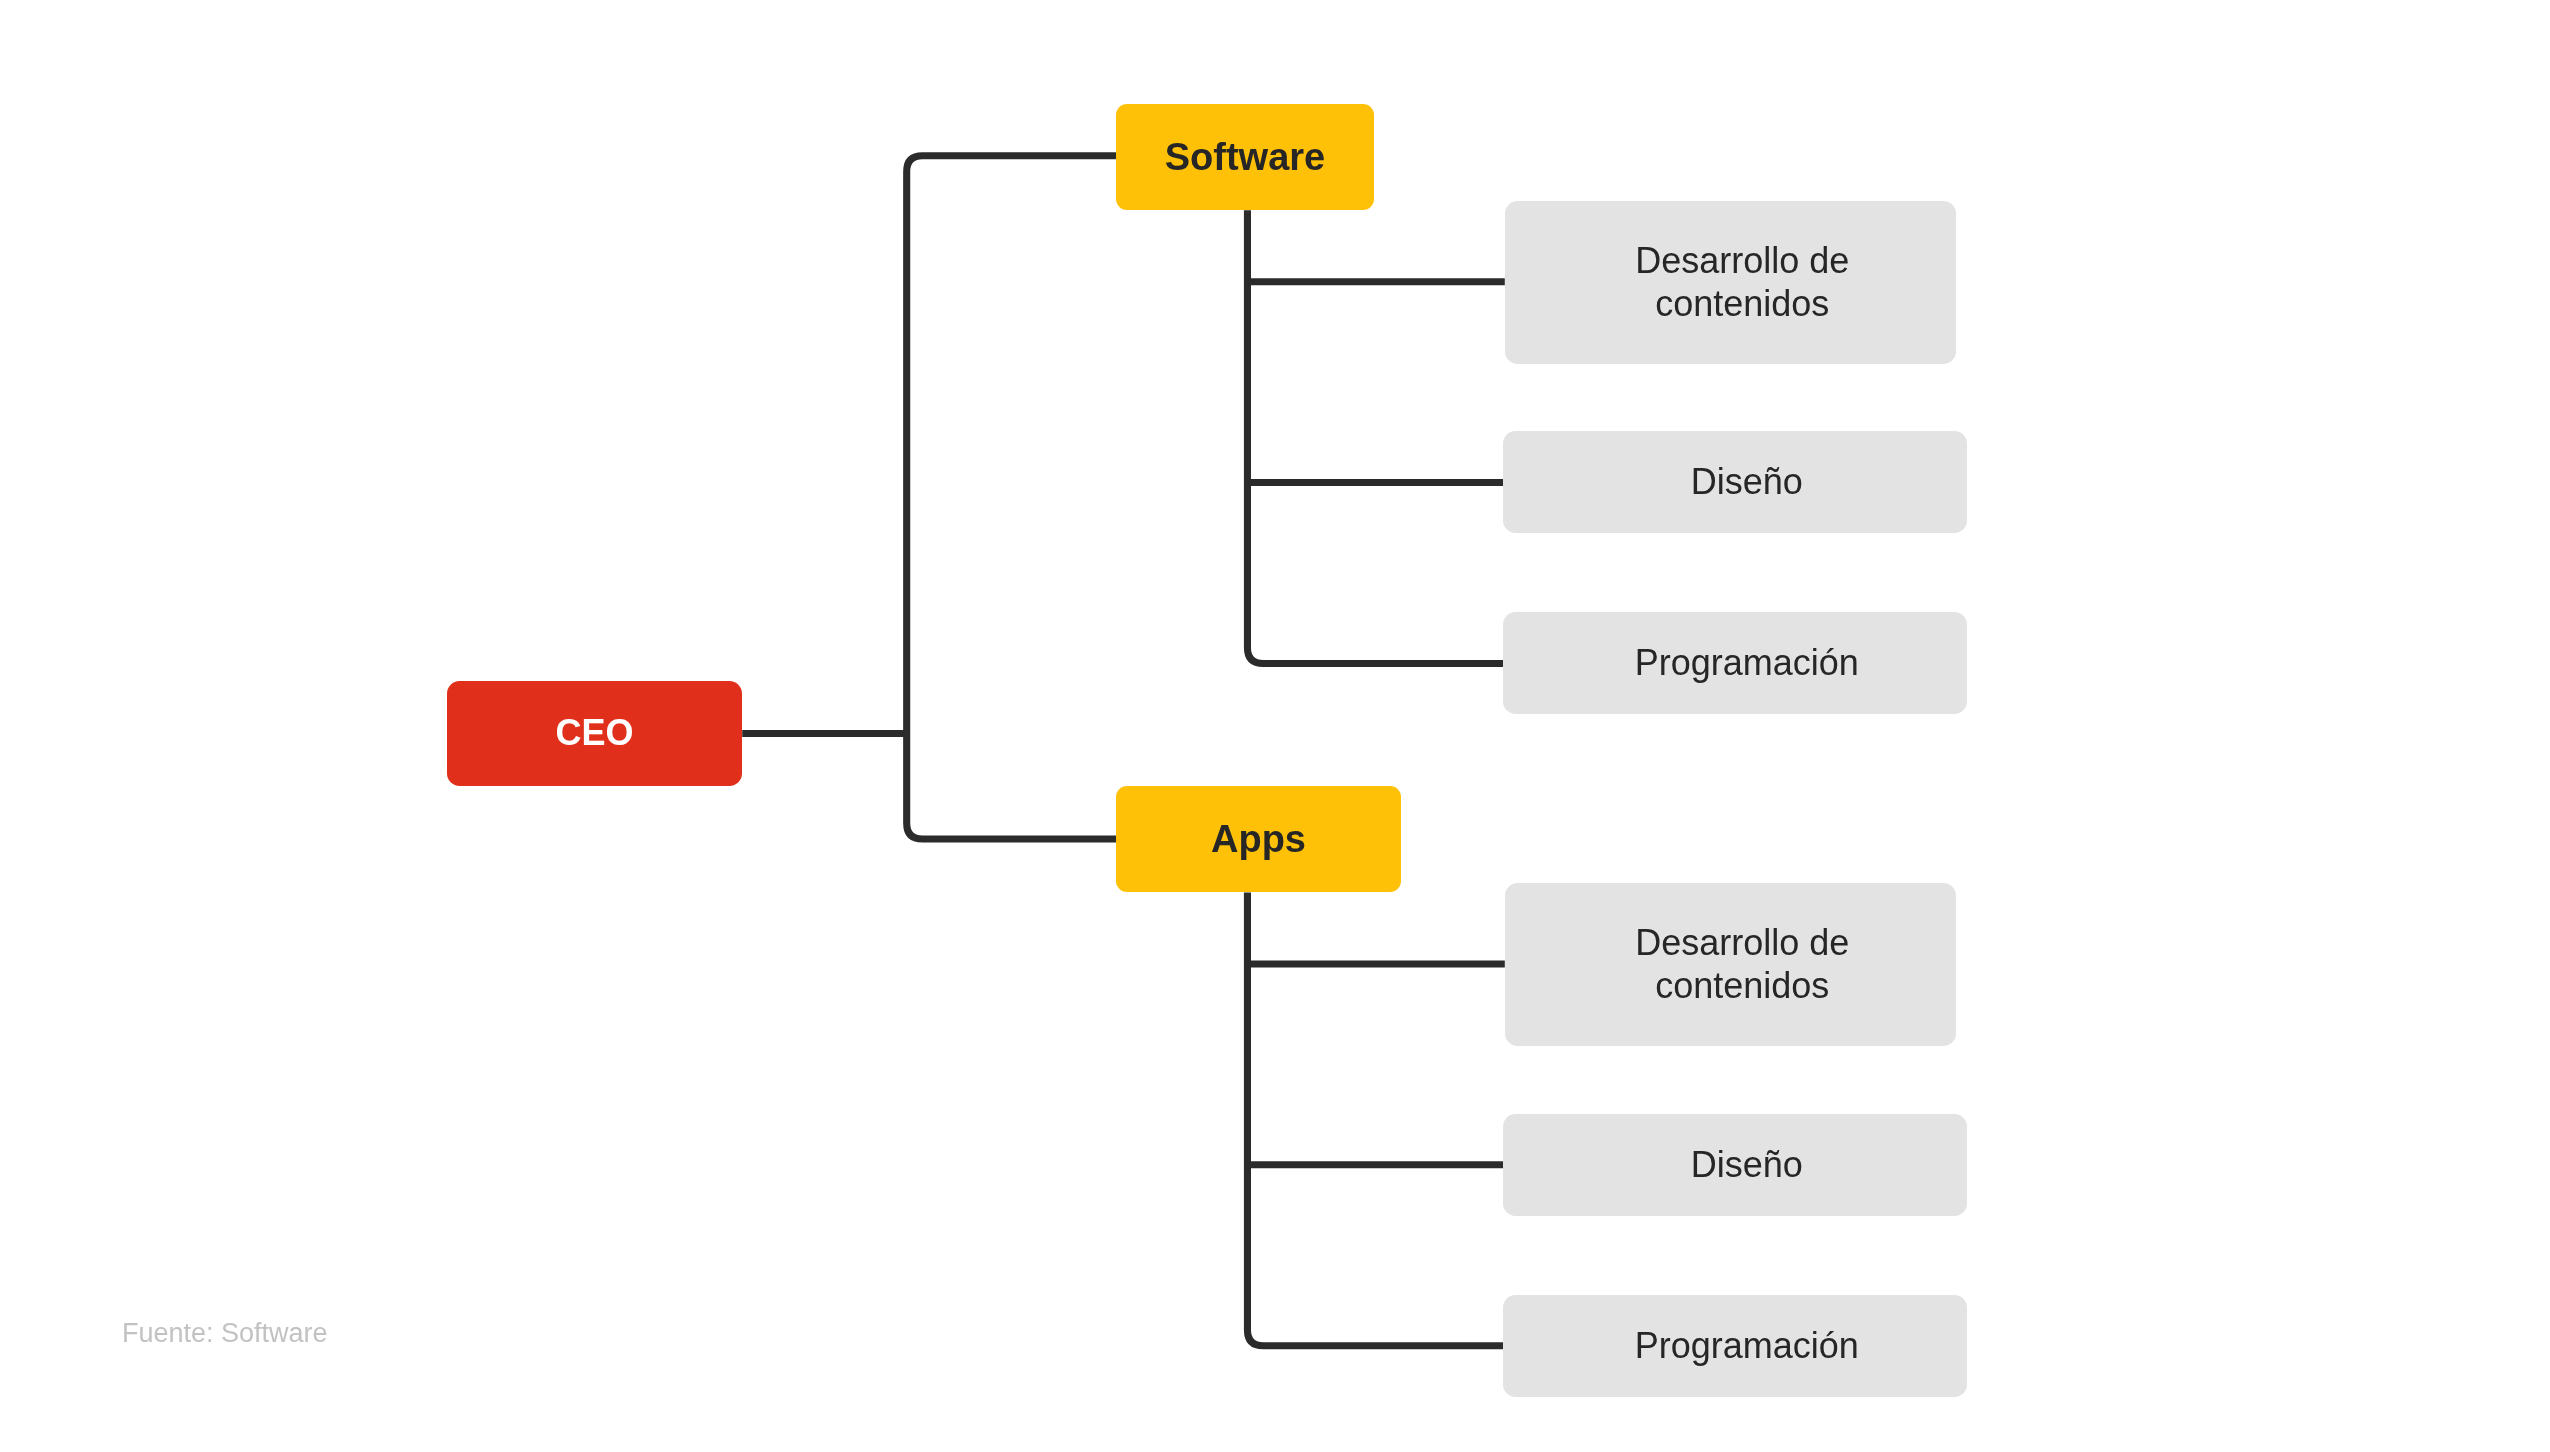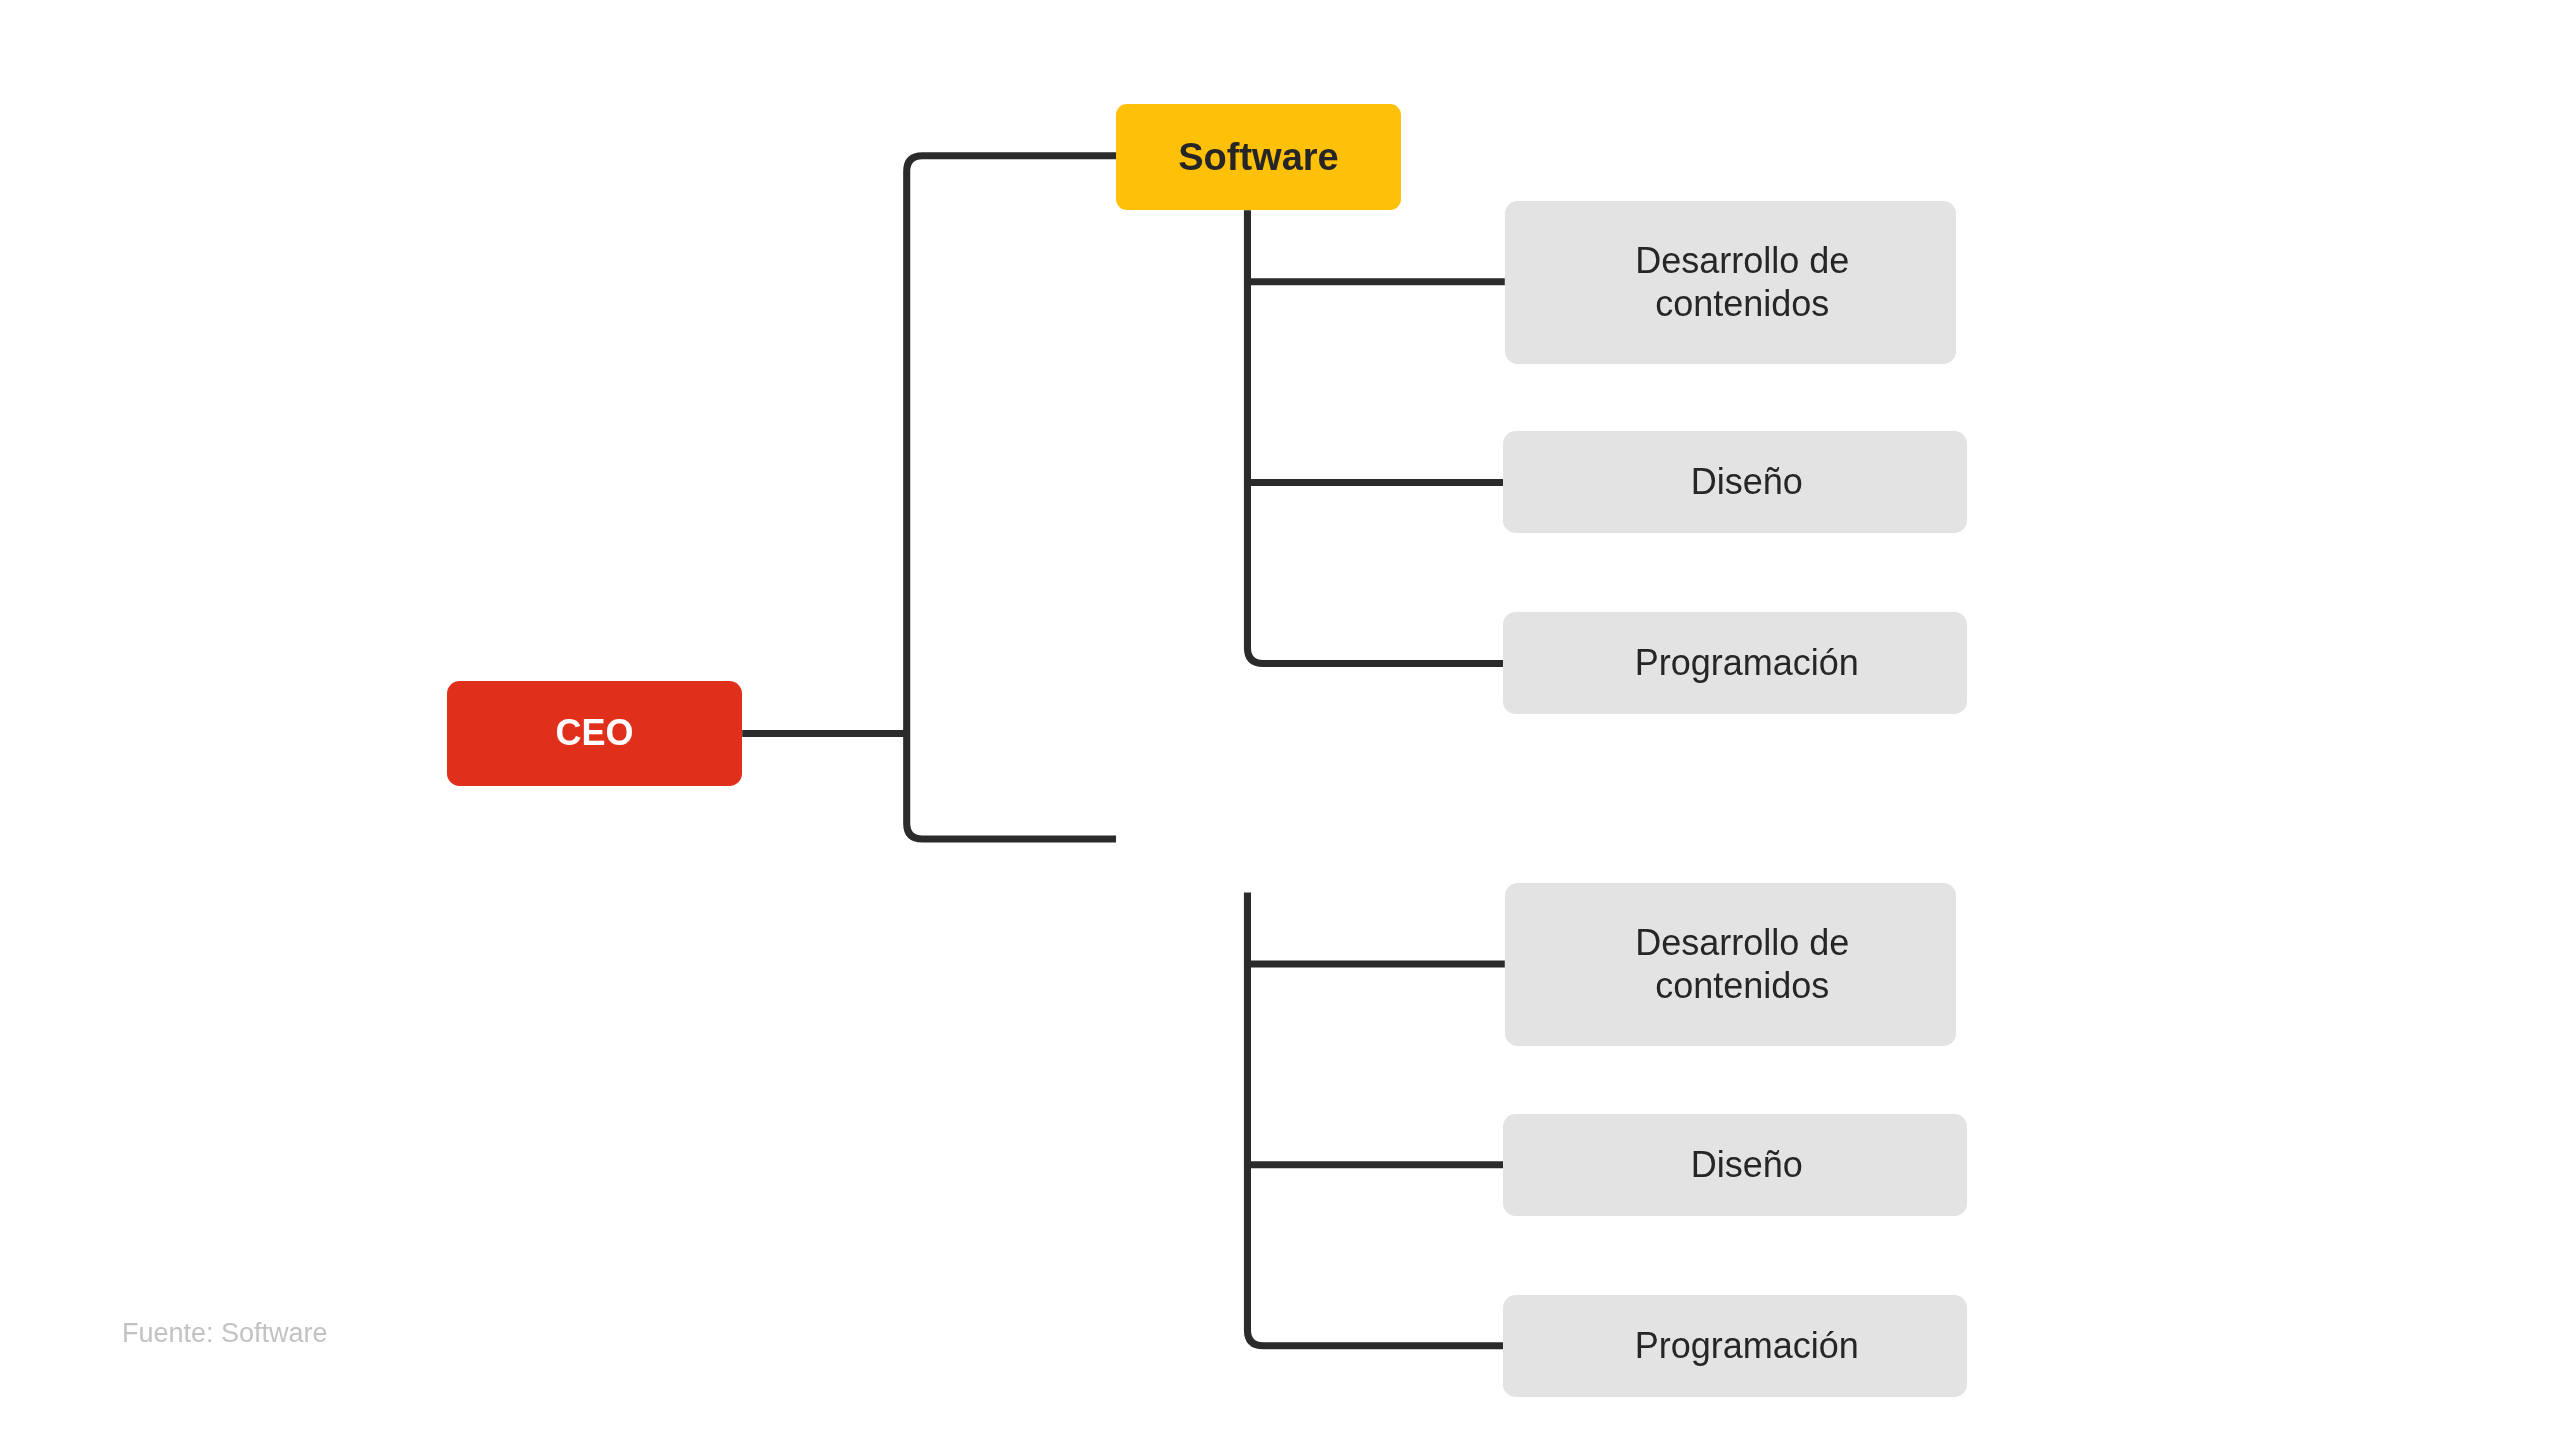--- a/index.html
+++ b/index.html
@@ -108,39 +108,42 @@
       <path d="M 1585 1134 L 1585 1690 Q 1585 1710 1605 1710 L 1912 1710"></path>
       <path d="M 1585 1225 L 1912 1225"></path>
       <path d="M 1585 1480 L 1912 1480"></path>
     </g>
   </svg>
 
   <div class="node node-root" style="left:447px; top:681px; width:295px; height:105px;text-align:right;">
     <span>CEO</span>
   </div>
 
-  <div class="node node-branch" style="left:1116px; top:104px; width:285px; height:106px;">
+  <div class="node node-branch" style="left:1116px; top:104px; width:258px; height:106px;">
     <span>Software</span>
   </div>
 
   <div class="node node-leaf" style="left:1505px; top:201px; width:451px; height:163px;">
     <span>
       <span>Desarrollo de</span><br>
       <span>contenidos</span>
     </span>
   </div>
 
   <div class="node node-leaf" style="left:1503px; top:431px; width:464px; height:102px;">
     <span>Diseño</span>
   </div>
 
   <div class="node node-leaf" style="left:1503px; top:612px; width:464px; height:102px;">
     <span>Programación</span>
   </div>
 
+  <div class="node node-branch" style="left:1116px; top:786px; width:285px; height:106px;">
+    <span>Apps</span>
+  </div>
 
   <div class="node node-leaf" style="left:1505px; top:883px; width:451px; height:163px;">
     <span>
       <span>Desarrollo de</span><br>
       <span>contenidos</span>
     </span>
   </div>
 
   <div class="node node-leaf" style="left:1503px; top:1114px; width:464px; height:102px;">
     <span>Diseño</span>

